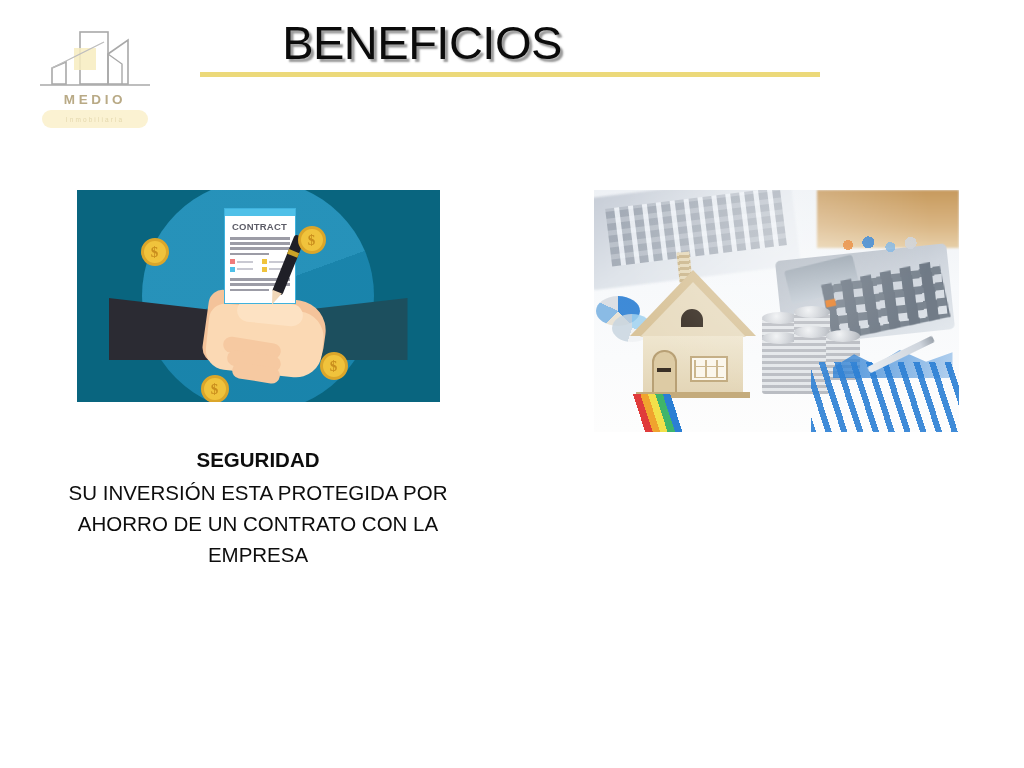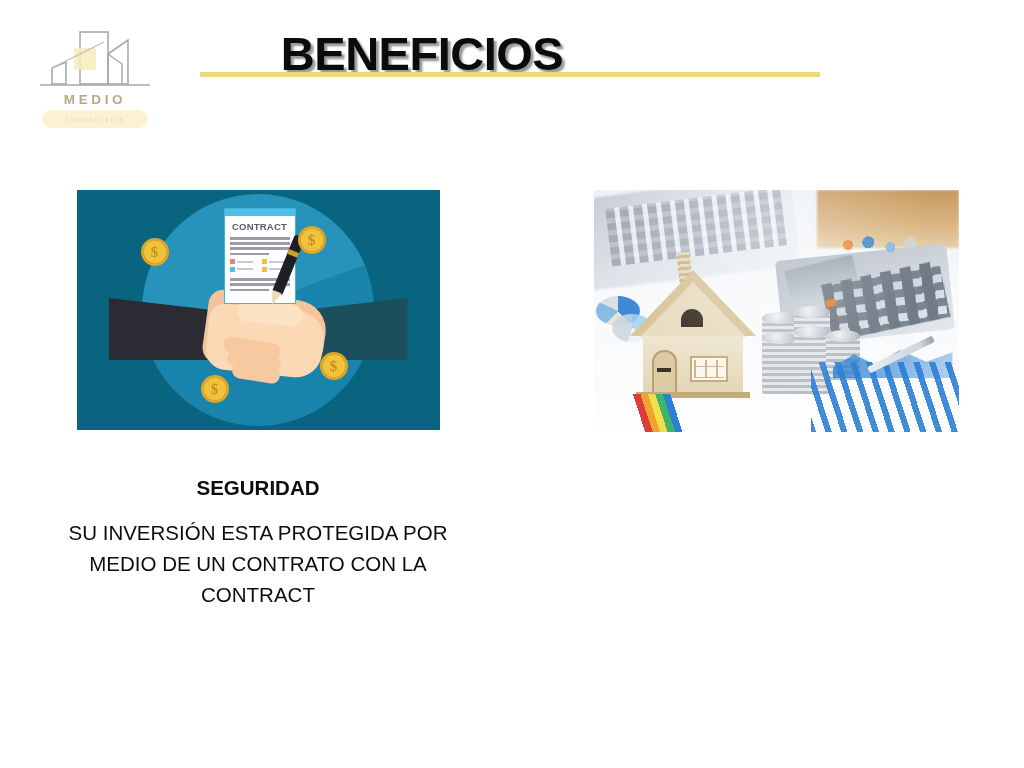--- a/index.html
+++ b/index.html
@@ -61,25 +61,25 @@
     letter-spacing: 2.1px;
     color: #e4d8ae;
     font-family: "Liberation Sans", sans-serif;
     text-transform: capitalize;
   }
 
   
   .title {
     position: absolute;
     left: 0;
-    top: 26px;
+    top: 15px;
     width: 844px;
     text-align: center;
     font-size: 47px;
-    font-weight: 700;
+    font-weight: 400;
     letter-spacing: -0.5px;
     color: #0b0b0b;
     text-shadow: 3px 3px 2px rgba(120,120,120,0.75);
     font-family: "Liberation Sans", sans-serif;
   }
   .title-rule {
     position: absolute;
     left: 200px;
     top: 72px;
     width: 620px;
@@ -97,36 +97,36 @@
   .col-right { left: 561px; }
 
   .media {
     width: 363px;
     height: 240px;
     margin: 0 auto;
     position: relative;
     overflow: hidden;
     background: #ffffff;
   }
-  .col-left .media  { width: 363px; height: 240px; }
+  .col-left .media  { width: 363px; height: 212px; }
   .col-right .media { width: 365px; height: 242px; }
 
   .caption {
     margin-top: 42px;
     text-align: center;
     font-size: 20.5px;
     line-height: 31px;
     color: #0d0d0d;
     font-family: "Liberation Sans", sans-serif;
   }
   .caption-heading {
     display: block;
     font-weight: 700;
     font-size: 20.5px;
-    margin-bottom: 14px;
+    margin-bottom: 2px;
   }
   .caption-body { display: block; }
 
   
   .ill-bg {
     position: absolute;
     inset: 0;
     background: #09657f;
   }
   .ill-circle {
@@ -709,21 +709,21 @@
     </div>
 
     <div class="coin coin-a">$</div>
     <div class="coin coin-b">$</div>
     <div class="coin coin-c">$</div>
     <div class="coin coin-d">$</div>
   </div>
 
   <div class="caption">
     <span class="caption-heading">SEGURIDAD</span>
-    <span class="caption-body">SU INVERSIÓN ESTA PROTEGIDA POR MEDIO DE UN CONTRATO CON LA CONTRACT</span>
+    <span class="caption-body">SU INVERSIÓN ESTA PROTEGIDA POR AHORRO DE UN CONTRATO CON LA EMPRESA</span>
   </div>
 </div>
 
 <div class="col col-right">
 
   <div class="media">
     <div class="photo">
       <div class="ph-desk"></div>
       <div class="ph-wood"></div>
 

